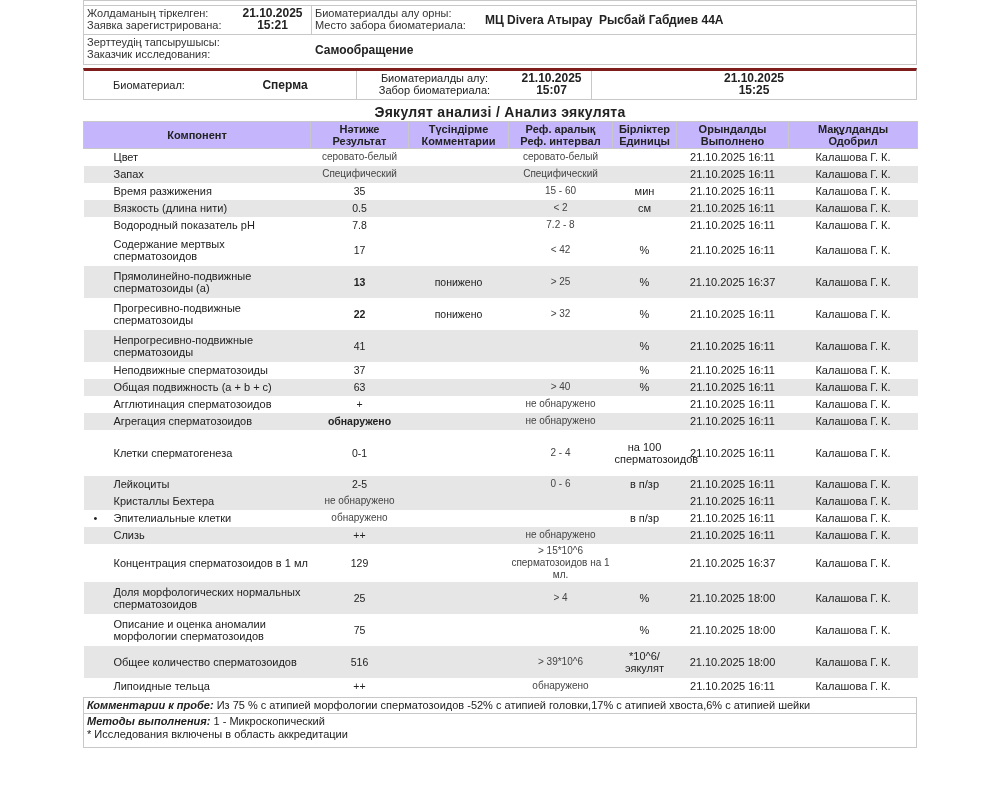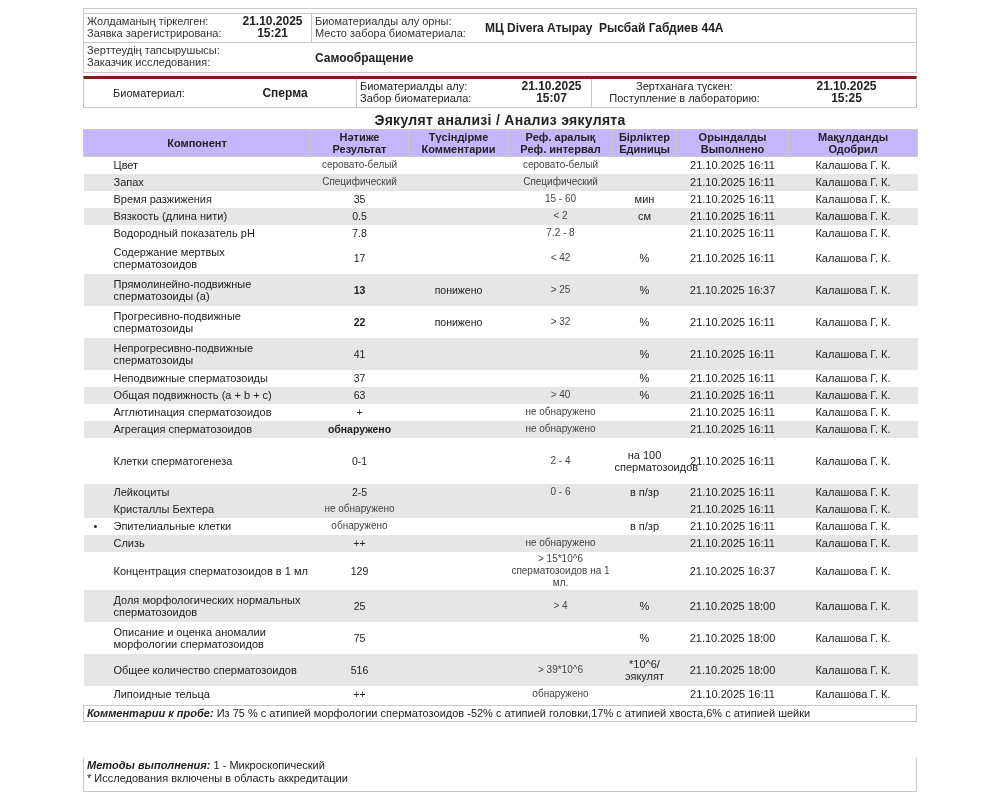--- a/index.html
+++ b/index.html
@@ -1,18 +1,18 @@
 <!DOCTYPE html>
 <html><head>
 <meta charset="utf-8">
 <style>
   html, body { margin:0; padding:0; background:#ffffff; }
   body { width:1000px; height:798px; position:relative; overflow:hidden;
          font-family:"Liberation Sans", "DejaVu Sans", sans-serif; color:#222; }
-  .page { position:absolute; left:83px; top:8px; width:834px; }
+  .page { position:absolute; left:83px; top:0; width:834px; }
   .hdr-row { display:flex; border:1px solid #c8c8c8; border-top:none; box-sizing:border-box; }
   .hdr-top-strip { height:4px; border:1px solid #c8c8c8; border-bottom:none; }
   .cell { box-sizing:border-box; padding:1px 3px; font-size:11px; line-height:12px; }
   .lbl { color:#333; }
   .val-bold { font-weight:bold; font-size:12px; }
   .title { text-align:center; font-weight:bold; font-size:14px; margin:4px 0 1px 0; letter-spacing:0.3px; }
   table.res { width:834px; border-collapse:collapse; table-layout:fixed; font-size:10.5px; }
   table.res th { font-weight:bold; font-size:11px; line-height:12px; border:1px solid #c8c8c8;
                  text-align:center; padding:1px 2px; background:#c4b5fd; }
   table.res td { padding:0 2px; line-height:12px; vertical-align:middle; }
@@ -52,31 +52,27 @@
     <div class="cell" style="width:228px;">
       <div class="lbl">Зерттеудің тапсырушысы:</div>
       <div class="lbl">Заказчик исследования:</div>
     </div>
     <div class="cell val-bold" style="flex:1; display:flex; align-items:center;">Самообращение</div>
   </div>
 
   <div class="hdr-row" style="height:32px; margin-top:3px; border-top:3px solid #7f1d1d;">
     <div class="cell" style="width:130px; display:flex; align-items:center; justify-content:center;">Биоматериал:</div>
     <div class="cell val-bold" style="width:143px; display:flex; align-items:center; justify-content:center; border-right:1px solid #c8c8c8;">Сперма</div>
-    <div class="cell" style="width:155px; ">
+    <div class="cell" style="width:155px; text-align:center;">
       <div>Биоматериалды алу:</div>
       <div>Забор биоматериала:</div>
     </div>
     <div class="cell" style="width:80px; text-align:center; border-right:1px solid #c8c8c8;">
       <div class="val-bold">21.10.2025</div>
       <div class="val-bold">15:07</div>
-    </div>
-    <div class="cell" style="width:185px; text-align:center;">
-      <div>Зертханаға түскен:</div>
-      <div>Поступление в лабораторию:</div>
     </div>
     <div class="cell" style="flex:1; text-align:center;">
       <div class="val-bold">21.10.2025</div>
       <div class="val-bold">15:25</div>
     </div>
   </div>
 
   <div class="title">Эякулят анализі / Анализ эякулята</div>
 
   <table class="res">
@@ -326,20 +322,20 @@
           <td class="dt">21.10.2025 16:11</td>
           <td class="appr">Калашова Г. К.</td>
         </tr>
       </tbody>
   </table>
 
   <div class="footer" style="margin-top:2px;">
     <b><i>Комментарии к пробе:</i></b>
     <span>Из 75 % с атипией морфологии сперматозоидов -52% с атипией головки,17% с атипией хвоста,6% с атипией шейки</span>
   </div>
-  <div class="footer" style="border-top:none; height:34px;margin-top:36px;">
+  <div class="footer" style="border-top:none; height:34px;">
     <div>
       <b><i>Методы выполнения:</i></b>
       <span>1 - Микроскопический</span>
     </div>
     <div>* Исследования включены в область аккредитации</div>
   </div>
 </div>
 
 </body></html>

